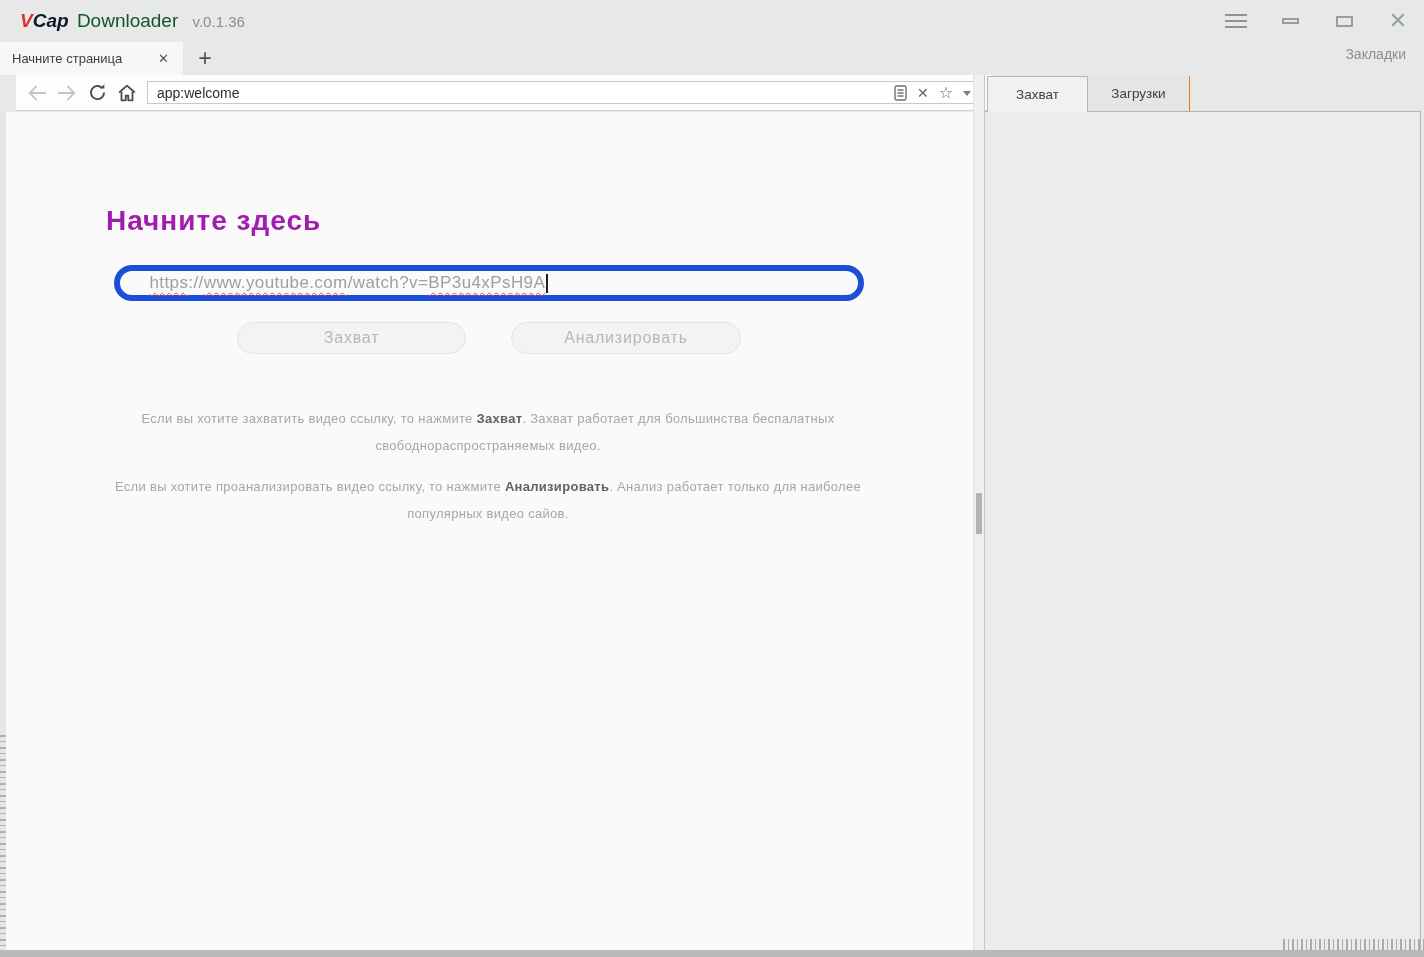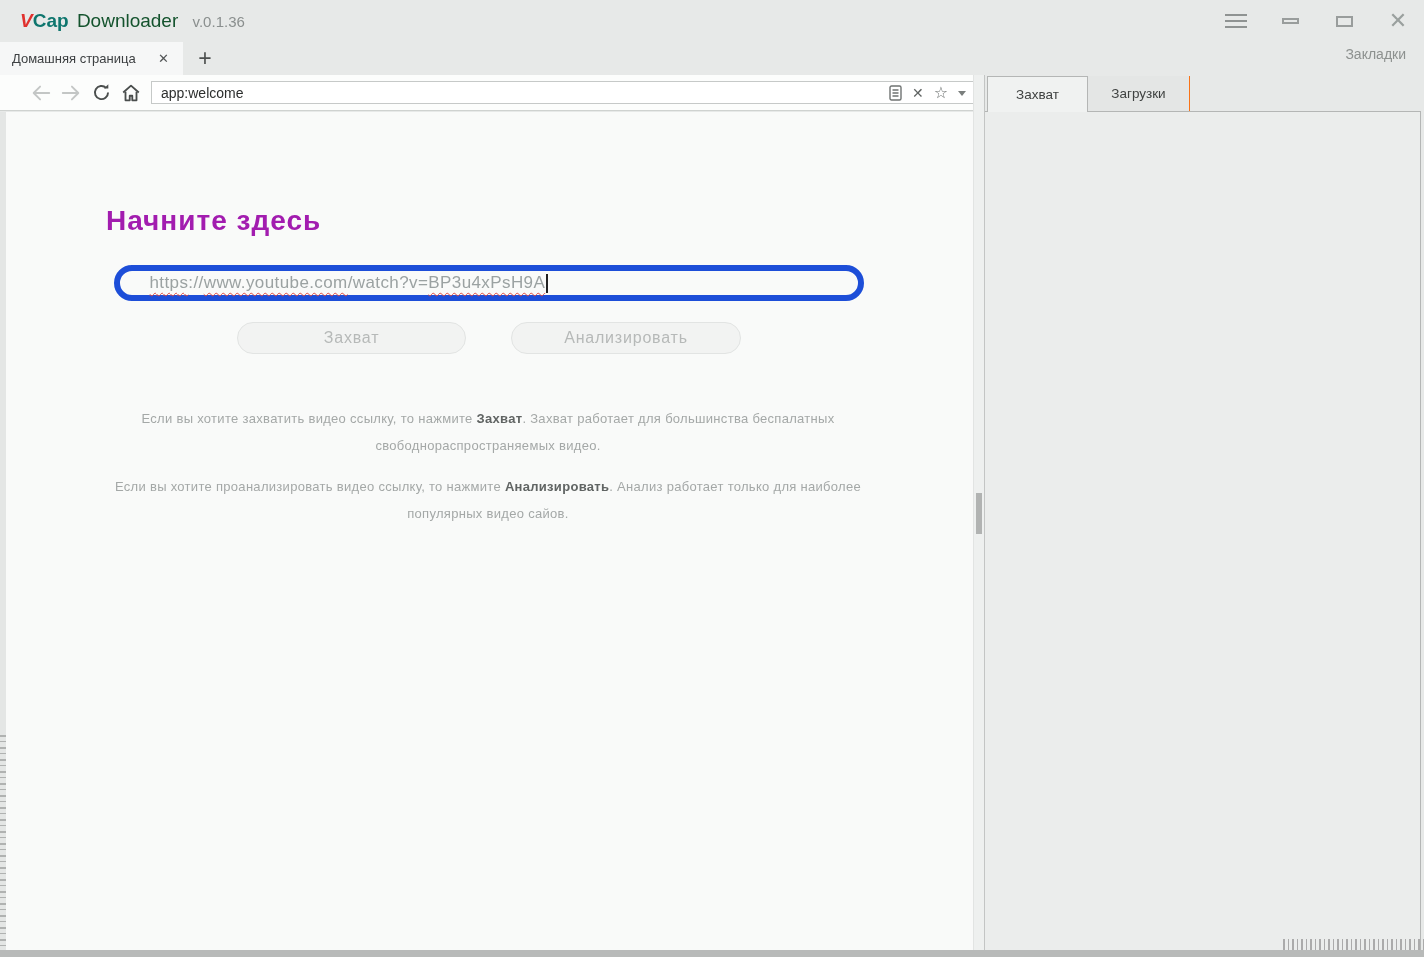--- a/index.html
+++ b/index.html
@@ -6,42 +6,42 @@
   html,body { margin:0; padding:0; }
   body {
     width:1424px; height:957px; position:relative; overflow:hidden;
     background:#e7e9e8;
     font-family:"Liberation Sans","DejaVu Sans",sans-serif;
   }
   
   .titlebar { position:absolute; top:0; left:0; width:1424px; height:42px; background:#e7e9e8; }
   .logo { position:absolute; left:20px; top:10px; font-size:19px; white-space:nowrap; }
   .logo .brand-v   { color:#e0312e; font-weight:bold; font-style:italic; }
-  .logo .brand-cap { color:#0f766e; font-weight:bold; }
+  .logo .brand-cap { color:#0f172a; font-weight:bold; font-style:italic; }
   .logo .brand-name{ color:#14532d; margin-left:3px; }
   .logo .brand-ver { color:#8a8f8e; font-size:15px; margin-left:9px; }
   .winctrls { position:absolute; top:8px; right:12px; display:flex; gap:26px; align-items:center; }
   .wbtn { width:28px; height:26px; display:flex; align-items:center; justify-content:center; cursor:default; }
   .menu-icon { width:22px; }
   .menu-icon div { height:2px; background:#8f9392; margin:4px 0; }
   .min-icon { width:17px; height:6px; border:2px solid #999d9c; }
   .max-icon { width:17px; height:11px; border:2px solid #999d9c; }
   .close-icon-glyph { font-size:22px; color:#9aa09e; font-weight:200; line-height:1; }
   
   .tabstrip { position:absolute; top:42px; left:0; width:1424px; height:33px; background:#e7e9e8; }
   .tab { position:absolute; left:0; top:0; width:183px; height:33px; background:#f6f7f7;
          display:flex; align-items:center; padding:0 10px 0 12px; }
   .tab-label { font-size:13px; color:#3d4042; flex:1; overflow:hidden; white-space:nowrap; }
   .tab-close { font-size:13px; color:#525556; padding:2px 4px; }
   .newtab { position:absolute; left:191px; top:2px; font-size:23px; color:#4c4f4e; font-weight:400;
             width:28px; height:29px; display:flex; align-items:center; justify-content:center; }
   .bookmarks { position:absolute; top:4px; right:18px; font-size:14px; color:#8d918f; }
   
-  .navbar { position:absolute; top:75px; left:0; width:975px; height:36px; background:#fcfdfc;
-            border-bottom:1px solid #cfd2d0; display:flex; align-items:center;padding-left:20px; }
+  .navbar { position:absolute; top:75px; left:16px; width:975px; height:36px; background:#fcfdfc;
+            border-bottom:1px solid #cfd2d0; display:flex; align-items:center; }
   .navbtn { width:30px; height:30px; display:flex; align-items:center; justify-content:center; flex:0 0 auto; }
   .navbtn:first-child { margin-left:6px; }
   .addressbar { margin-left:5px; width:833px; height:23px; background:#ffffff; border:1px solid #c6c9c8;
                 display:flex; align-items:center; padding:0 8px 0 9px; }
   .addr-text { font-size:14px; color:#2c2e2d; flex:1; }
   .addr-icons { display:flex; align-items:center; gap:10px; }
   .addr-glyph { font-size:14px; color:#5f6362; line-height:1; }
   .star-glyph { font-size:16px; color:#6f7372; line-height:1; }
   .caret-down { width:0; height:0; border-left:4px solid transparent; border-right:4px solid transparent;
                 border-top:5px solid #7a7e7d; margin-top:2px; }
@@ -112,21 +112,21 @@
       <div class="max-icon"></div>
     </div>
     <div class="wbtn">
       <span class="close-icon-glyph">✕</span>
     </div>
   </div>
 </div>
 
 <div class="tabstrip">
   <div class="tab">
-    <span class="tab-label">Домашняя страница</span>
+    <span class="tab-label">Начните страница</span>
     <span class="tab-close">✕</span>
   </div>
   <div class="newtab">
     <span>+</span>
   </div>
   <div class="bookmarks">Закладки</div>
 </div>
 
 <div class="navbar">
   <div class="navbtn">

